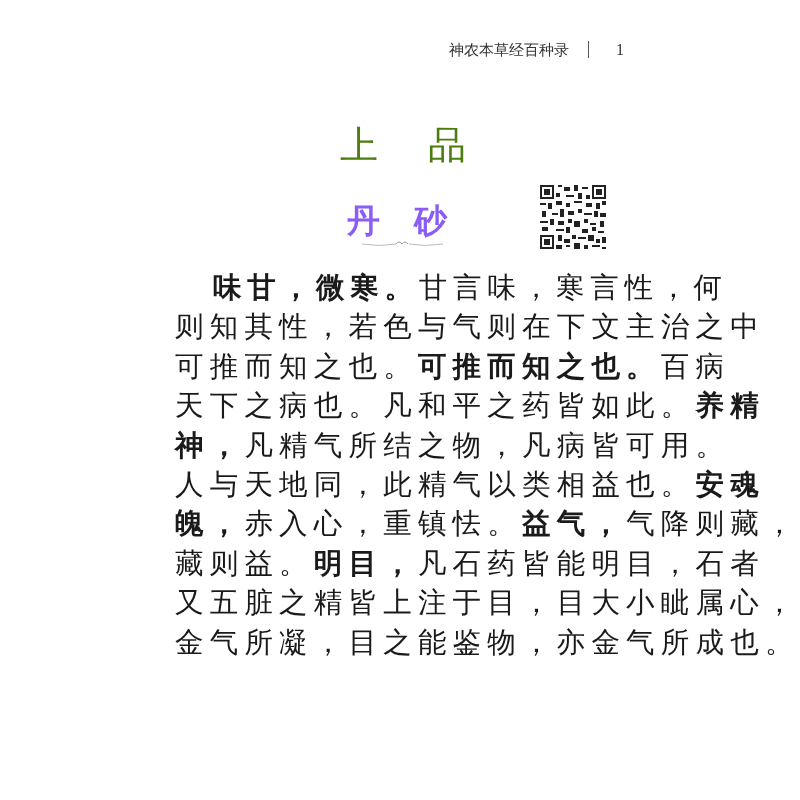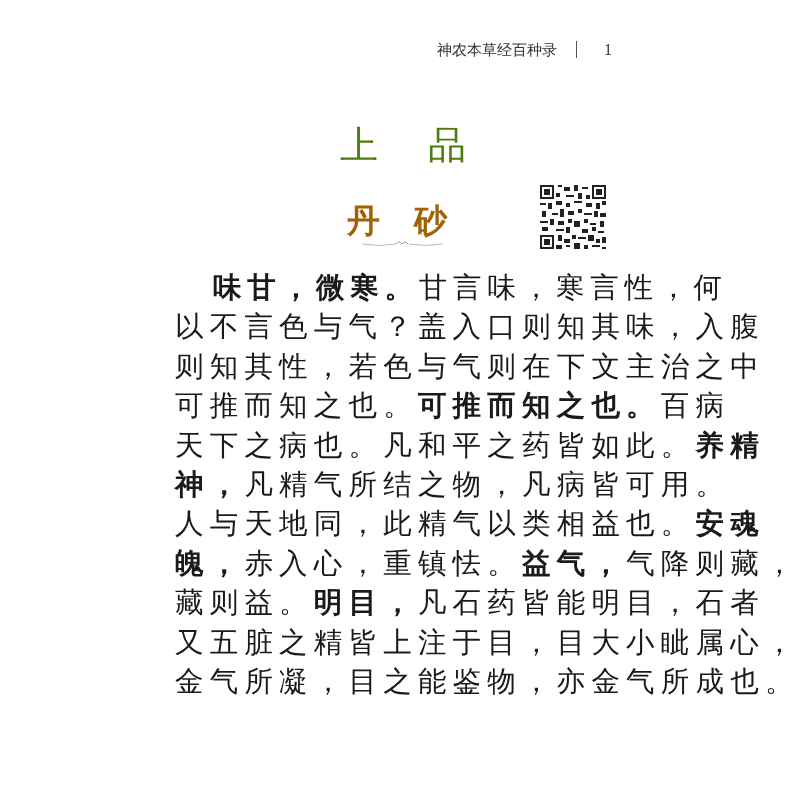--- a/index.html
+++ b/index.html
@@ -1,26 +1,26 @@
 <!DOCTYPE html>
 <html><head>
 <meta charset="utf-8">
 <style>
   html, body { margin: 0; padding: 0; background: #ffffff; }
   body { width: 800px; height: 800px; position: relative; overflow: hidden;
          font-family: "DejaVu Serif", "Liberation Serif", serif; color: #1a1a1a; }
-  .running-header { position: absolute; top: 41px; right: 188px; font-size: 15px;
+  .running-header { position: absolute; top: 41px; right: 176px; font-size: 15px;
          font-family: "DejaVu Sans", "Liberation Sans", sans-serif; color: #333;
          display: flex; align-items: flex-start; gap: 19px; white-space: nowrap; }
   .running-header .sep { display: inline-block; width: 1px; height: 17px; background: #555; }
   .running-header .pg { font-family: "Liberation Serif", serif; font-size: 16px; margin-left: 8px; }
   .section-title { position: absolute; top: 120px; left: 340px; font-size: 38px;
          letter-spacing: 50px; white-space: nowrap; color: #4d7c0f; }
   .entry-title { position: absolute; top: 199px; left: 347px; font-size: 33px; font-weight: bold;
-         letter-spacing: 34px; white-space: nowrap; color: #a16207; text-align: center; }
+         letter-spacing: 34px; white-space: nowrap; color: #8b5cf6; text-align: center; }
   .ornament { position: absolute; top: 238px; left: 360px; width: 85px; height: 10px; }
   .qr { position: absolute; top: 183px; left: 538px; width: 70px; height: 68px; }
   .body-text { position: absolute; top: 268px; left: 175px; width: 430px; font-size: 28.5px;
          line-height: 39.4px; }
   .line { white-space: nowrap; display: block; letter-spacing: 6.2px; }
   .line.first { padding-left: 38px; letter-spacing: 5.8px; }
   .b { font-weight: bold; }
 </style>
 </head>
 <body>
@@ -102,21 +102,20 @@
       <rect x="14" y="31" width="2" height="1"></rect>
       <rect x="18" y="30" width="3" height="3"></rect>
     <rect x="23" y="31" width="2" height="2"></rect>
       <rect x="27" y="31" width="4" height="1"></rect>
       <rect x="32" y="32" width="2" height="1"></rect>
   </g>
 </svg>
 
 <div class="body-text" id="body">
     <span class="line first"><span class="b">味甘，微寒。</span><span>甘言味，寒言性，何</span></span>
-    <span class="line"><span>以不言色与气？盖入口则知其味，入腹</span></span>
     <span class="line"><span>则知其性，若色与气则在下文主治之中</span></span>
     <span class="line"><span>可推而知之也。</span><span class="b">可推而知之也。</span><span>百病</span></span>
     <span class="line"><span>天下之病也。凡和平之药皆如此。</span><span class="b">养精</span></span>
     <span class="line"><span class="b">神，</span><span>凡精气所结之物，凡病皆可用。</span></span>
     <span class="line"><span>人与天地同，此精气以类相益也。</span><span class="b">安魂</span></span>
     <span class="line"><span class="b">魄，</span><span>赤入心，重镇怯。</span><span class="b">益气，</span><span>气降则藏，</span></span>
     <span class="line"><span>藏则益。</span><span class="b">明目，</span><span>凡石药皆能明目，石者</span></span>
     <span class="line"><span>又五脏之精皆上注于目，目大小眦属心，</span></span>
     <span class="line"><span>金气所凝，目之能鉴物，亦金气所成也。</span></span>
   </div>

